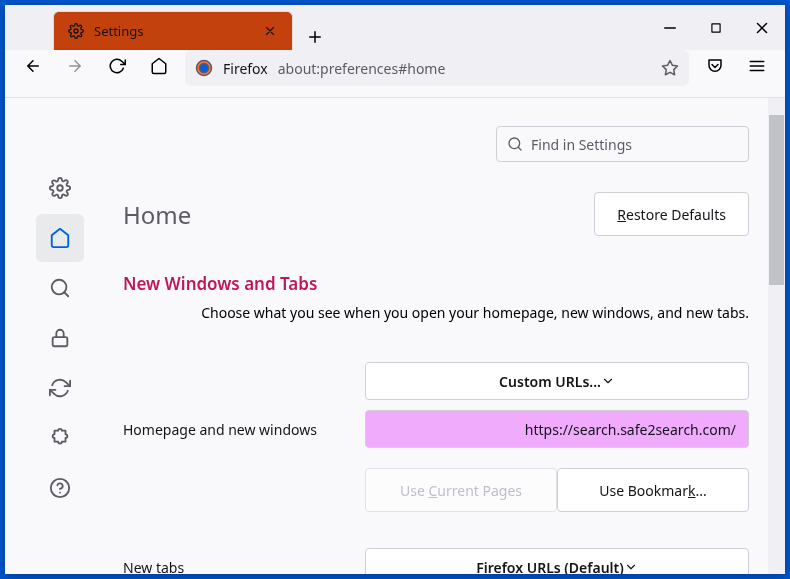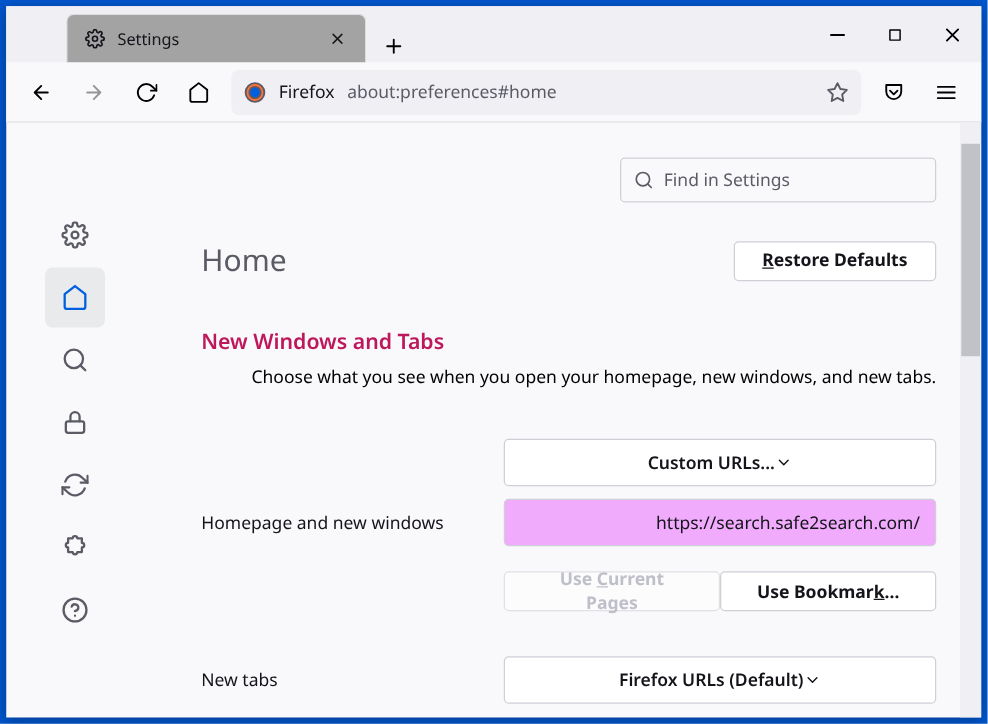--- a/index.html
+++ b/index.html
@@ -2,46 +2,46 @@
 <html><head>
 <meta charset="utf-8">
 <style>
 * { margin: 0; padding: 0; box-sizing: border-box; font-family: "Segoe UI", system-ui, sans-serif; }
 body { width: 790px; height: 579px; background: #0055cc; overflow: hidden; }
 
 .window { position: absolute; top: 5px; left: 5px; width: 780px; height: 569px; background: #f9f9fb; display: flex; flex-direction: column; box-shadow: 0 2px 10px rgba(0,0,0,0.3); }
 
 .titlebar { height: 45px; background: #f0f0f4; display: flex; align-items: stretch; }
 .tabs { display: flex; align-items: flex-end; padding-left: 48px; flex: 1; }
-.tab { display: flex; align-items: center; gap: 10px; padding: 10px 14px; background: #a3a3a3; border-radius: 6px 6px 0 0; min-width: 240px; font-size: 13px; color: #15141a; border-top: 1px solid #ddd; border-left: 1px solid #ddd; border-right: 1px solid #ddd; }
+.tab { display: flex; align-items: center; gap: 10px; padding: 10px 14px; background: #c2410c; border-radius: 6px 6px 0 0; min-width: 240px; font-size: 13px; color: #15141a; border-top: 1px solid #ddd; border-left: 1px solid #ddd; border-right: 1px solid #ddd; }
 .tab-close { margin-left: auto; width: 16px; height: 16px; display: flex; align-items: center; justify-content: center; cursor: pointer; }
 .newtab { width: 32px; display: flex; align-items: center; justify-content: center; margin-left: 6px; margin-bottom: 4px; cursor: pointer; }
 .window-controls { display: flex; }
 .window-controls > div { width: 46px; display: flex; align-items: center; justify-content: center; cursor: pointer; }
 
-.toolbar { height: 48px; display: flex; align-items: center; gap: 10px; padding: 0 12px; background: #f9f9fb; border-bottom: 1px solid #e0e0e6; }
+.toolbar { height: 48px; display: flex; align-items: flex-start; gap: 10px; padding: 0 12px; background: #f9f9fb; border-bottom: 1px solid #e0e0e6; }
 .nav-btn { width: 32px; height: 32px; display: flex; align-items: center; justify-content: center; border-radius: 4px; cursor: pointer; }
 .nav-btn.disabled { opacity: 0.4; cursor: default; }
 .urlbar { flex: 1; height: 36px; background: #f0f0f4; border-radius: 6px; display: flex; align-items: center; padding: 0 10px; gap: 10px; font-size: 14px; color: #5b5b66; }
 .url-identity { color: #15141a; }
 .url-path { }
 
 .content { flex: 1; display: flex; overflow: hidden; position: relative; }
 
 .sidebar { width: 110px; display: flex; flex-direction: column; align-items: center; padding-top: 66px; gap: 2px; }
 .sidebar-item { width: 48px; height: 48px; display: flex; align-items: center; justify-content: center; border-radius: 6px; cursor: pointer; color: #5b5b66; }
 .sidebar-item.active { color: #0060df; background: #e8eaec; }
 
-.main { flex: 1; padding: 28px 36px 0 8px; overflow-y: auto; margin-left: 38px; }
+.main { flex: 1; padding: 28px 36px 0 8px; overflow-y: auto; }
 .search-row { display: flex; justify-content: flex-end; margin-bottom: 30px; }
 .search-box { width: 253px; height: 36px; border: 1px solid #cfcfd8; border-radius: 4px; display: flex; align-items: center; padding: 0 10px; gap: 8px; font-size: 14px; color: #5b5b66; }
 
 .header-row { display: flex; justify-content: space-between; align-items: center; margin-bottom: 36px; }
 h1 { font-size: 24px; font-weight: 400; color: #5b5b66; }
-.btn { height: 32px; padding: 0 22px; border: 1px solid #cfcfd8; border-radius: 4px; background: #fff; font-size: 14px; color: #15141a; cursor: pointer; display: inline-flex; align-items: center; justify-content: center; font-weight: 700; }
+.btn { height: 44px; padding: 0 22px; border: 1px solid #cfcfd8; border-radius: 4px; background: #fff; font-size: 14px; color: #15141a; cursor: pointer; display: inline-flex; align-items: center; justify-content: center; font-weight: 400; }
 .btn.disabled { color: #bfbfc9; border-color: #e0e0e6; cursor: default; background: #fcfcfd; }
 
 h2 { font-size: 17px; font-weight: 600; color: #be185d; margin-bottom: 8px; }
 .desc { font-size: 14px; color: #000000; margin-bottom: 40px; text-align: right; }
 
 .field-row { display: flex; align-items: center; margin-bottom: 10px; }
 .field-label { width: 242px; font-size: 14px; color: #15141a; }
 .field-control { flex: 1; }
 .select { width: 100%; height: 38px; border: 1px solid #cfcfd8; border-radius: 4px; padding: 0 12px; font-size: 14px; font-weight: 600; color: #15141a; background: #fff; display: flex; align-items: center; justify-content: center; cursor: pointer; }
 .text-input { width: 100%; height: 38px; border: 1px solid #cfcfd8; border-radius: 4px; padding: 0 12px; font-size: 14px; color: #15141a; background: #f0abfc; outline: none; text-align: right; }

